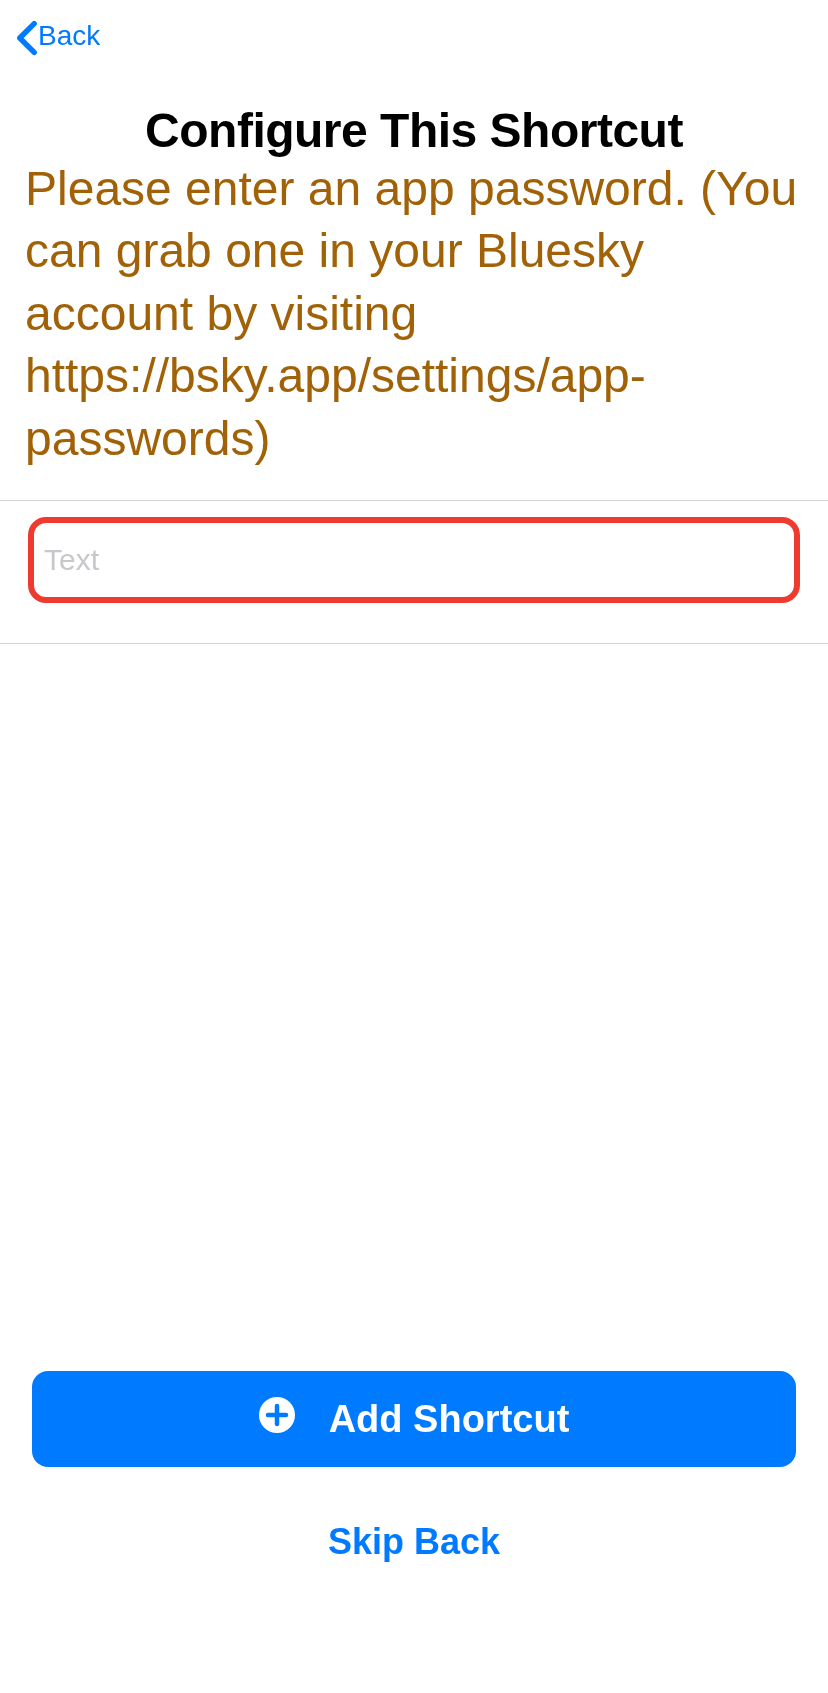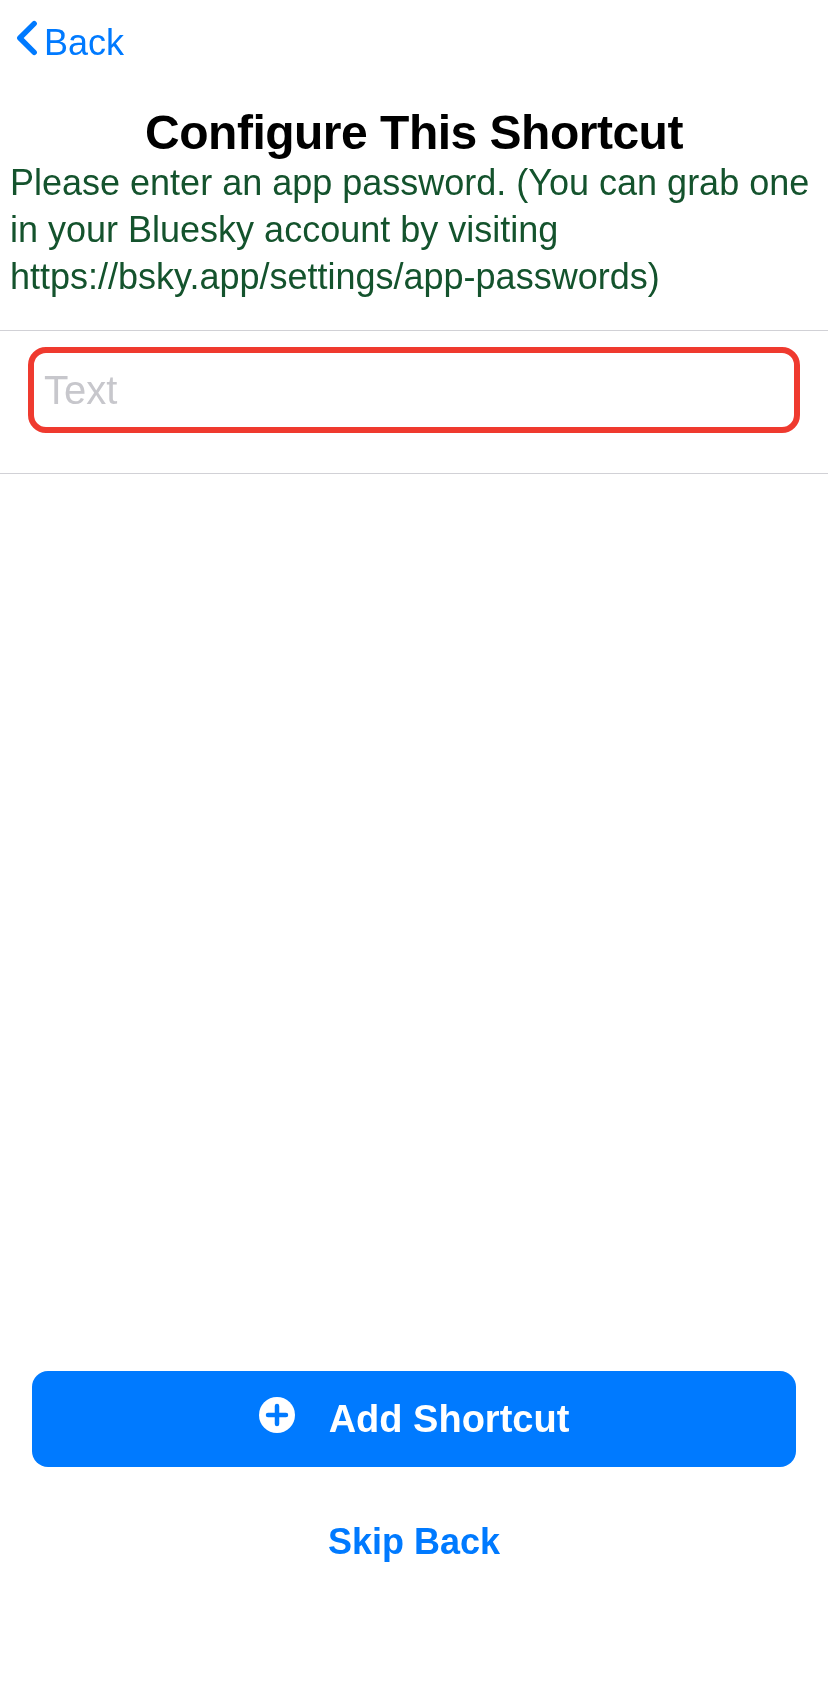--- a/index.html
+++ b/index.html
@@ -13,44 +13,44 @@
       height: 1693px;
       background: #ffffff;
       position: relative;
       overflow: hidden;
     }
     .nav-bar {
       padding: 20px 16px 10px 16px;
     }
     .back-button {
       display: inline-flex;
-      align-items: center;
+      align-items: flex-start;
       color: #007aff;
-      font-size: 36px;
+      font-size: 28px;
       font-weight: 400;
       cursor: pointer;
-      gap: 6px;
+      gap: 0;
     }
     .back-button svg {
       width: 22px;
       height: 36px;
     }
     .page-title {
       text-align: center;
       font-size: 48px;
       font-weight: 800;
       color: #000;
       margin-top: 30px;
       padding: 0 16px;
       letter-spacing: -0.5px;
     }
     .description {
-      font-size: 36px;
-      color: #14532d;
-      padding: 0 10px 30px 10px;
+      font-size: 48px;
+      color: #a16207;
+      padding: 0 10px 30px 25px;
       line-height: 1.3;
       font-weight: 400;
     }
     .input-section {
       border-top: 1px solid #d1d1d6;
       border-bottom: 1px solid #d1d1d6;
       padding: 16px 28px 40px 28px;
       background: #fff;
     }
     .input-highlight {
@@ -58,21 +58,21 @@
       border-radius: 18px;
       padding: 2px 10px;
       height: 86px;
       display: flex;
       align-items: center;
     }
     .text-input {
       width: 100%;
       border: none;
       outline: none;
-      font-size: 40px;
+      font-size: 30px;
       color: #000;
       background: transparent;
     }
     .text-input::placeholder {
       color: #c7c7cc;
     }
     .bottom-actions {
       position: absolute;
       bottom: 130px;
       left: 0;

